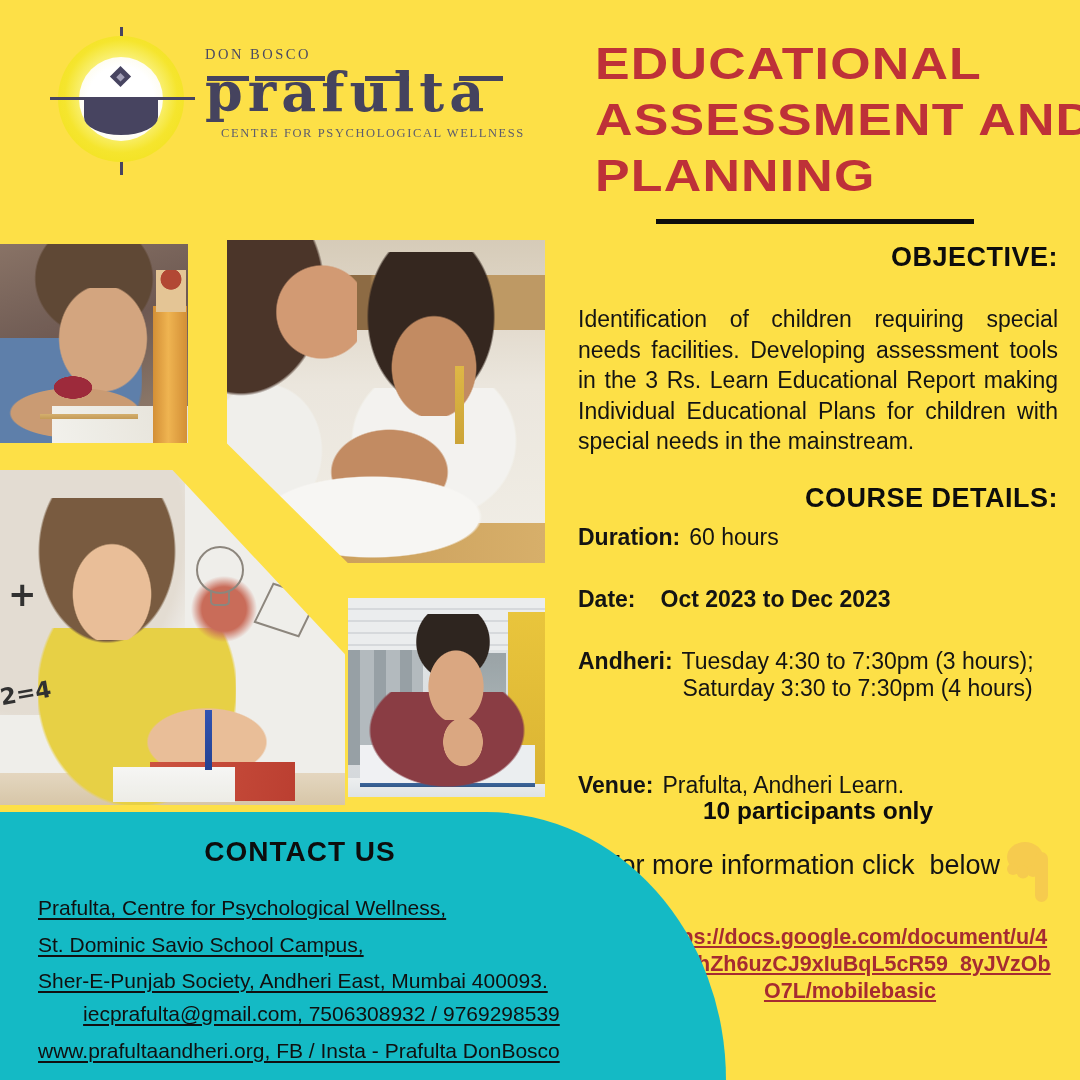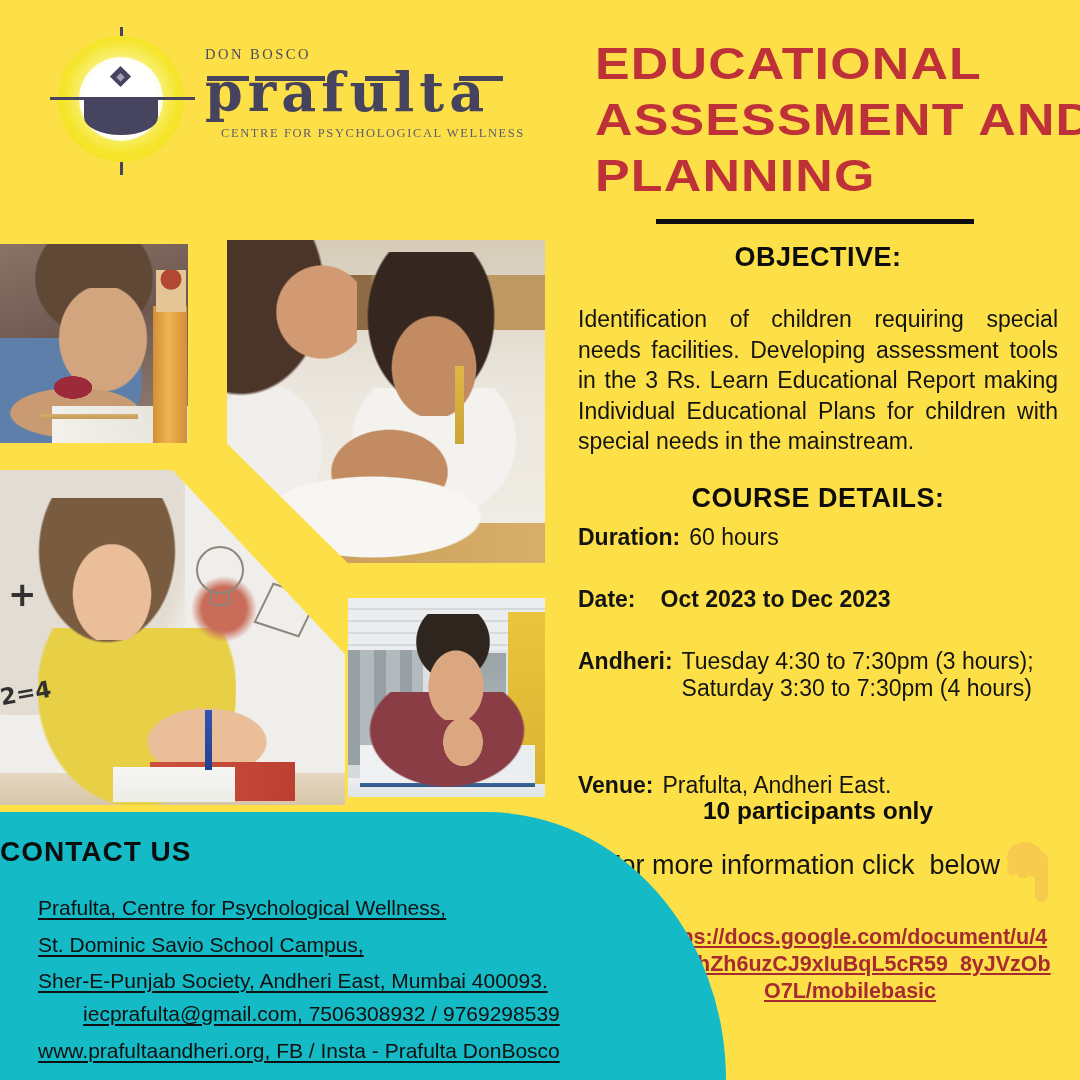--- a/index.html
+++ b/index.html
@@ -30,28 +30,28 @@
   .bar4{left:254px;width:44px;}
   .brand-tag{font-family:"Liberation Serif",serif;font-size:12.5px;letter-spacing:1.6px;color:#5c5c6e;
              margin-top:5px;margin-left:16px;}
 
   
   .title{position:absolute;left:595px;top:36px;width:500px;color:#be3138;font-weight:bold;
          font-size:44px;line-height:56px;letter-spacing:1px;transform:scaleX(1.18);transform-origin:left top;}
   .title div{white-space:nowrap;}
   .title-rule{position:absolute;left:656px;top:219px;width:318px;height:5px;background:#0d0d0d;}
 
-  .sec-h{position:absolute;left:578px;width:480px;text-align:center;font-weight:bold;
+  .sec-h{position:absolute;left:578px;width:480px;text-align:right;font-weight:bold;
          font-size:27px;letter-spacing:0.5px;color:#0d0d0d;}
   .obj-h{top:242px;}
   .obj-body{position:absolute;left:578px;top:281px;width:480px;font-size:23px;line-height:30.5px;
             text-align:justify;color:#141414;}
   .course-h{top:483px;}
 
-  .row{position:absolute;left:578px;width:482px;font-size:23px;color:#141414;display:flex;}
+  .row{position:absolute;left:578px;width:482px;font-size:23px;color:#141414;display:flex;text-align:center;}
   .row .lbl{font-weight:bold;margin-right:9px;}
   .row-duration{top:524px;}
   .row-date{top:586px;font-weight:bold;}
   .row-date .val{margin-left:16px;}
   .row-timing{top:648px;}
   .row-timing .l2{margin-top:0;}
   .row-venue{top:736px;margin-top:36px;}
 
   .participants{position:absolute;left:578px;top:797px;width:480px;text-align:center;
                 font-weight:bold;font-size:24.5px;color:#0d0d0d;}
@@ -126,21 +126,21 @@
   .bulb{left:196px;top:76px;width:44px;height:44px;border-radius:50%;background:transparent;}
   .bulb-neck{left:210px;top:120px;width:16px;height:14px;border-top:none;border-radius:0 0 5px 5px;}
   .plane{left:262px;top:118px;width:44px;height:40px;transform:rotate(18deg) skewX(-8deg);}
   .chalk{position:absolute;color:#2f2f2f;font-weight:bold;font-family:"DejaVu Sans",sans-serif;}
   .chalk-plus{left:8px;top:104px;font-size:34px;}
   .chalk-eq{left:0px;top:210px;font-size:23px;transform:rotate(-10deg);}
 
   
   .contact{position:absolute;left:0;top:812px;width:726px;height:268px;background:#14bac5;
            border-top-right-radius:240px 268px;}
-  .contact-h{position:absolute;left:0;top:24px;width:600px;font-weight:bold;
+  .contact-h{position:absolute;left:0;top:24px;width:600px;text-align:center;font-weight:bold;
              font-size:28px;letter-spacing:1px;color:#0d0d0d;}
   .c-lines{position:absolute;left:38px;font-size:21px;line-height:28.5px;color:#101010;}
   .c-addr{top:74px;}
   .c-info{top:180px;text-align:right;}
   .c-lines span{display:block;text-decoration:underline;text-decoration-thickness:1.5px;text-underline-offset:3px;margin-top:8px;}
 </style>
 </head>
 <body>
 
 <div class="poster">
@@ -188,21 +188,21 @@
   </div>
   <div class="row row-timing">
     <span class="lbl">Andheri:</span>
     <span class="val">
       <span class="l1" style="display:block;">Tuesday 4:30 to 7:30pm (3 hours);</span>
       <span class="l2" style="display:block;">Saturday 3:30 to 7:30pm (4 hours)</span>
     </span>
   </div>
   <div class="row row-venue">
     <span class="lbl">Venue:</span>
-    <span class="val">Prafulta, Andheri East.</span>
+    <span class="val">Prafulta, Andheri Learn.</span>
   </div>
 
   <div class="participants">10 participants only</div>
 
   <div class="cta">
     <span class="cta-text">For more information click  below</span>
     <svg class="hand" width="46" height="64" viewBox="0 0 46 64">
       <ellipse cx="19" cy="17" rx="18" ry="15" fill="#F6CB4E"></ellipse>
       <circle cx="7" cy="29" r="6" fill="#F6CB4E"></circle>
       <circle cx="17" cy="32" r="6.5" fill="#F6CB4E"></circle>

